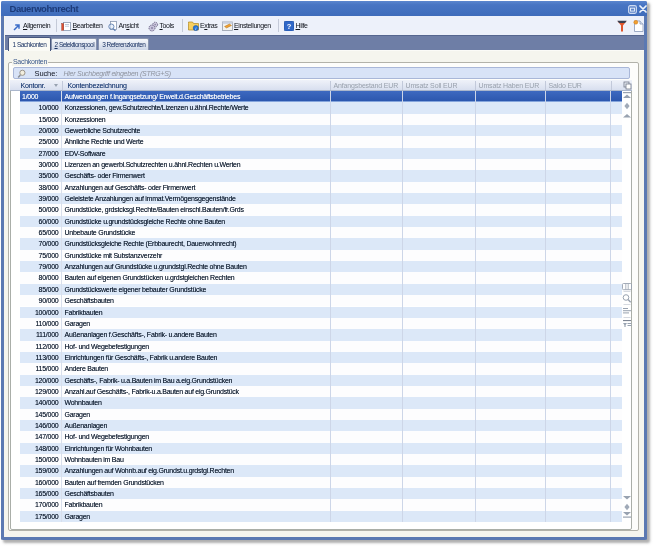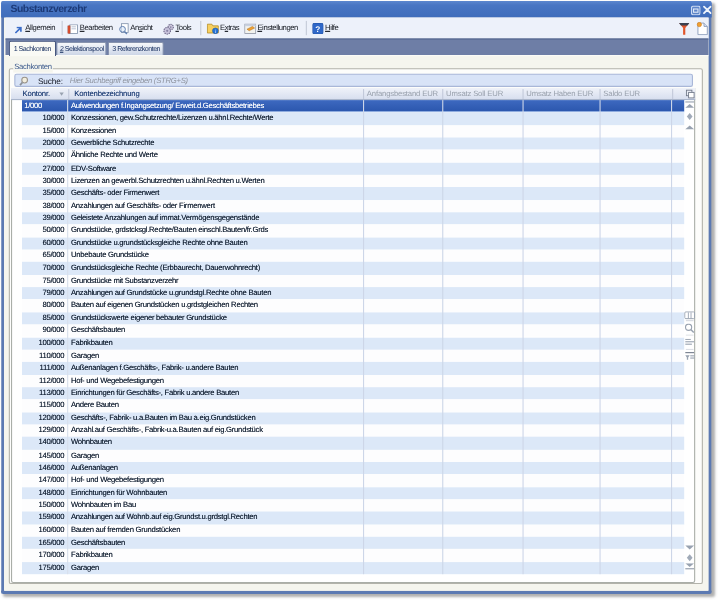--- a/index.html
+++ b/index.html
@@ -40,21 +40,21 @@
 .row.sel{background:linear-gradient(#3d69c0,#2c57ae);color:#fff;border-bottom:1.4px solid #85a5dc;text-shadow:0 0 .35px rgba(255,255,255,.6)}
 .row.alt{background:#dce8f8;color:#0c1a2c}
 .row.norm{background:#fdfdfe;color:#0c1a2c}
 .num{position:absolute;left:0;top:0;width:38.5px;text-align:right}
 .num.seln{text-align:left;padding-left:2px}
 .nam{position:absolute;left:44.5px;top:0}
 .vline{position:absolute;top:91px;height:430.9px;width:1px;background:#cdd6e8;z-index:2}
 .icn{position:absolute;left:621.5px;width:10px;text-align:center}
 </style></head><body>
 <div id="winbg"></div>
-<div id="title">Substanzverzehr</div>
+<div id="title">Dauerwohnrecht</div>
 <svg class="abs" style="left:627.5px;top:4.5px" width="9" height="9" viewBox="0 0 9 9">
     <rect x=".6" y=".6" width="7.8" height="7.8" rx="1.6" fill="rgba(255,255,255,.14)" stroke="#ccdaf2" stroke-width="1.1"></rect>
     <rect x="2.5" y="3.2" width="4" height="2.9" fill="none" stroke="#dfe9f8" stroke-width="1"></rect>
   </svg>
 <svg class="abs" style="left:639px;top:5px" width="8" height="8" viewBox="0 0 8 8">
     <path d="M1 1 L7 7 M7 1 L1 7" stroke="#eef4fc" stroke-width="1.7" stroke-linecap="round"></path>
   </svg>
 <div id="toolbar"></div>
 <svg class="abs" style="left:13px;top:23.5px" width="7" height="7" viewBox="0 0 7 7">
     <path d="M1 6 L5.5 1.5 M2.2 1 L6 1 L6 4.8" stroke="#3a6cc8" stroke-width="1.5" fill="none"></path>

